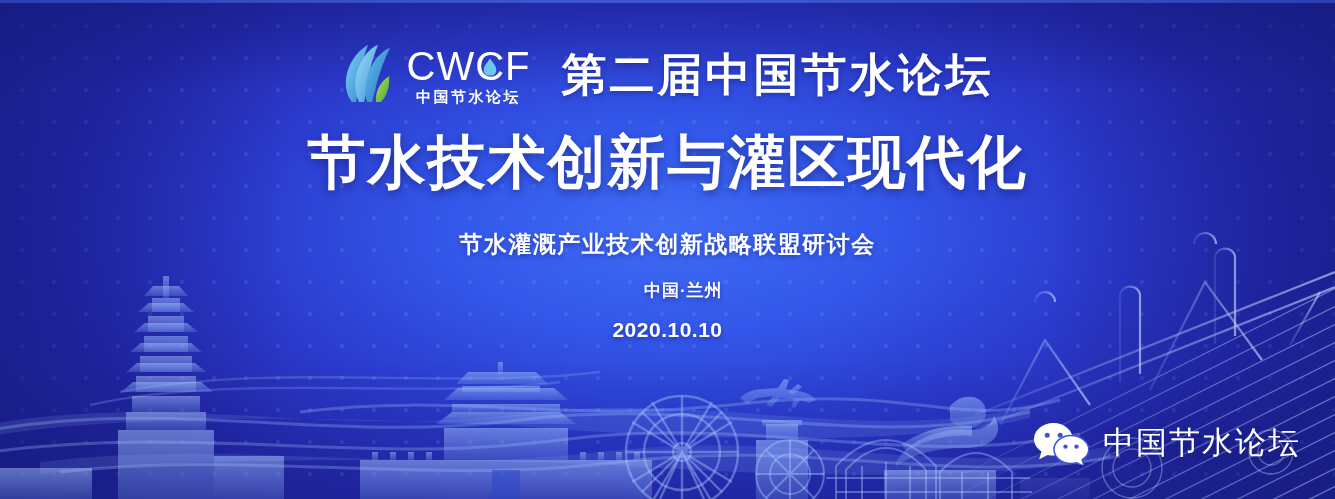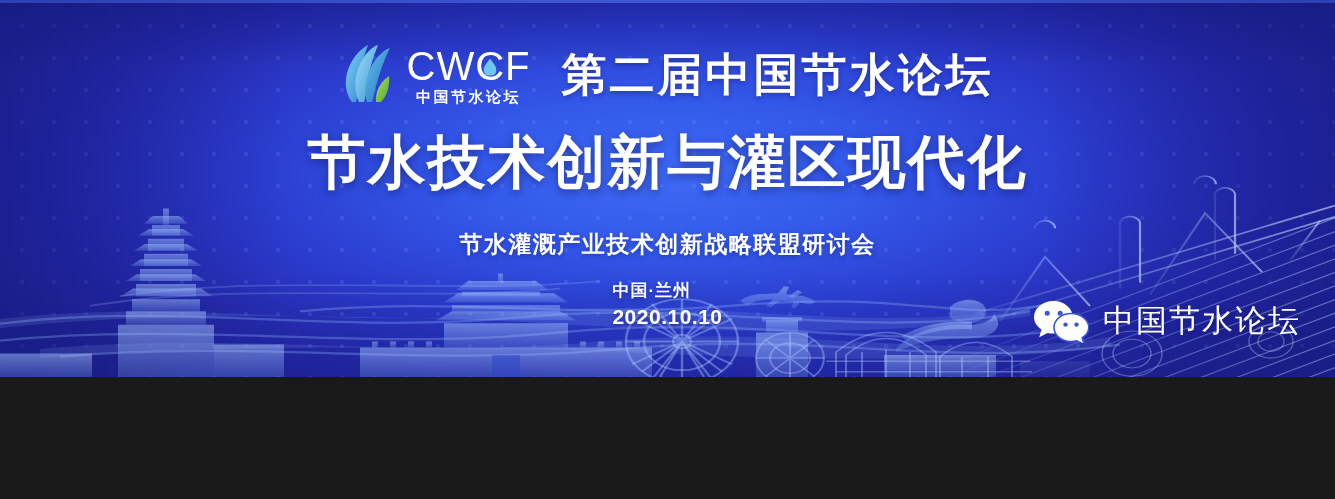--- a/index.html
+++ b/index.html
@@ -1,21 +1,21 @@
 <!DOCTYPE html>
 <html><head>
 <meta charset="utf-8">
 <style>
   * { margin:0; padding:0; box-sizing:border-box; }
   html,body { background:#1a1a1a; }
   body { font-family:"Liberation Sans","DejaVu Sans",sans-serif; }
 
   .banner {
     position:relative;
-    width:1335px; height:377px;
+    width:1335px; height:499px;
     overflow:hidden;
     background:#ec4899;
   }
 
   
   .bg-base {
     position:absolute; inset:0;
     background:
       radial-gradient(ellipse 62% 78% at 50% 46%, #3f6bf5 0%, #3358ea 26%, #2b3bcd 52%, #2529ab 76%, #22268f 100%);
   }
@@ -101,29 +101,29 @@
     font-family:Liberation Mono, monospace;
   }
   .org-line {
     font-size:23px; font-weight:700; color:#ffffff;
     letter-spacing:1.5px;
     text-shadow:0 2px 5px rgba(18,24,110,.45);
     white-space:nowrap;
   }
 
   .place-block {
-    margin-top:18px; text-align:left; line-height:1.2;
+    margin-top:18px; text-align:right; line-height:1.2;
   }
   .place-city {
     font-size:17px; font-weight:700; color:#ffffff; letter-spacing:1px;
     text-shadow:0 2px 4px rgba(18,24,110,.5);
   }
   .place-date {
     font-size:21px; font-weight:700; color:#ffffff; letter-spacing:.5px;
-    margin-top:3px;
+    margin-top:16px;
     text-shadow:0 2px 4px rgba(18,24,110,.5);
   }
 
   
   .wechat-badge {
     position:absolute; right:34px; bottom:34px;
     display:flex; align-items:center; gap:14px;
   }
   .wechat-icon { width:56px; height:44px; display:block; flex:none; }
   .wechat-text {

